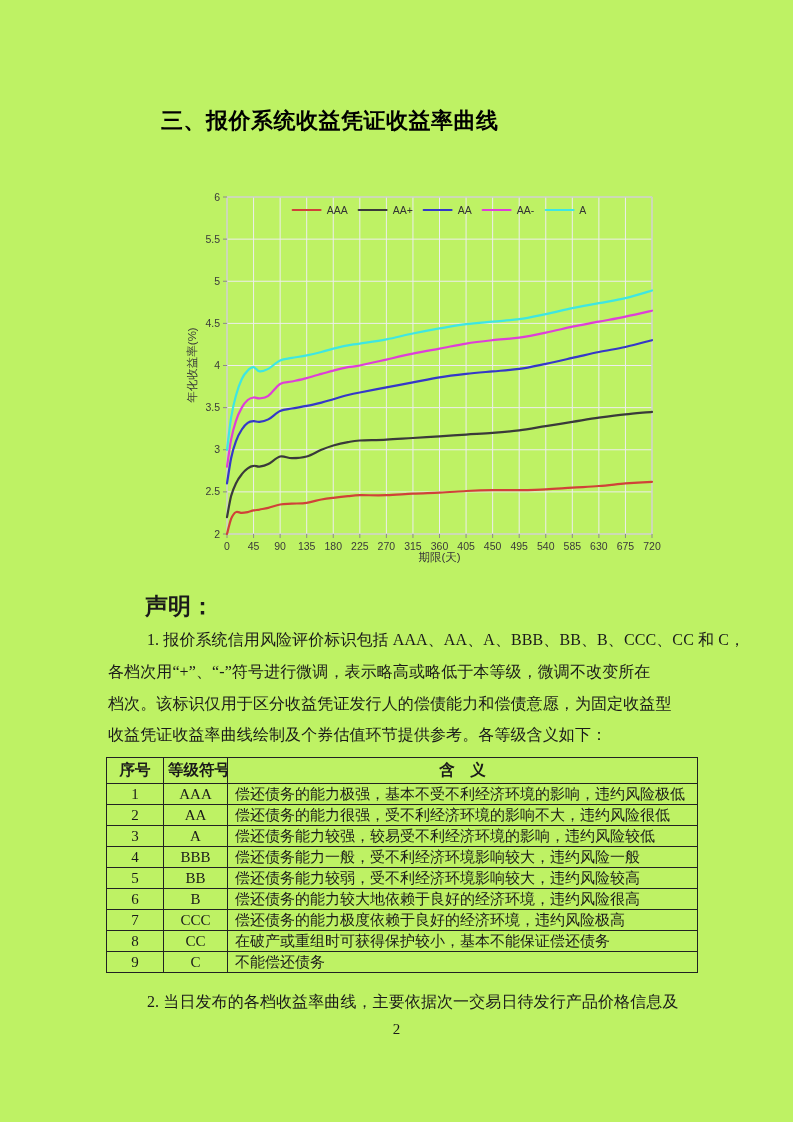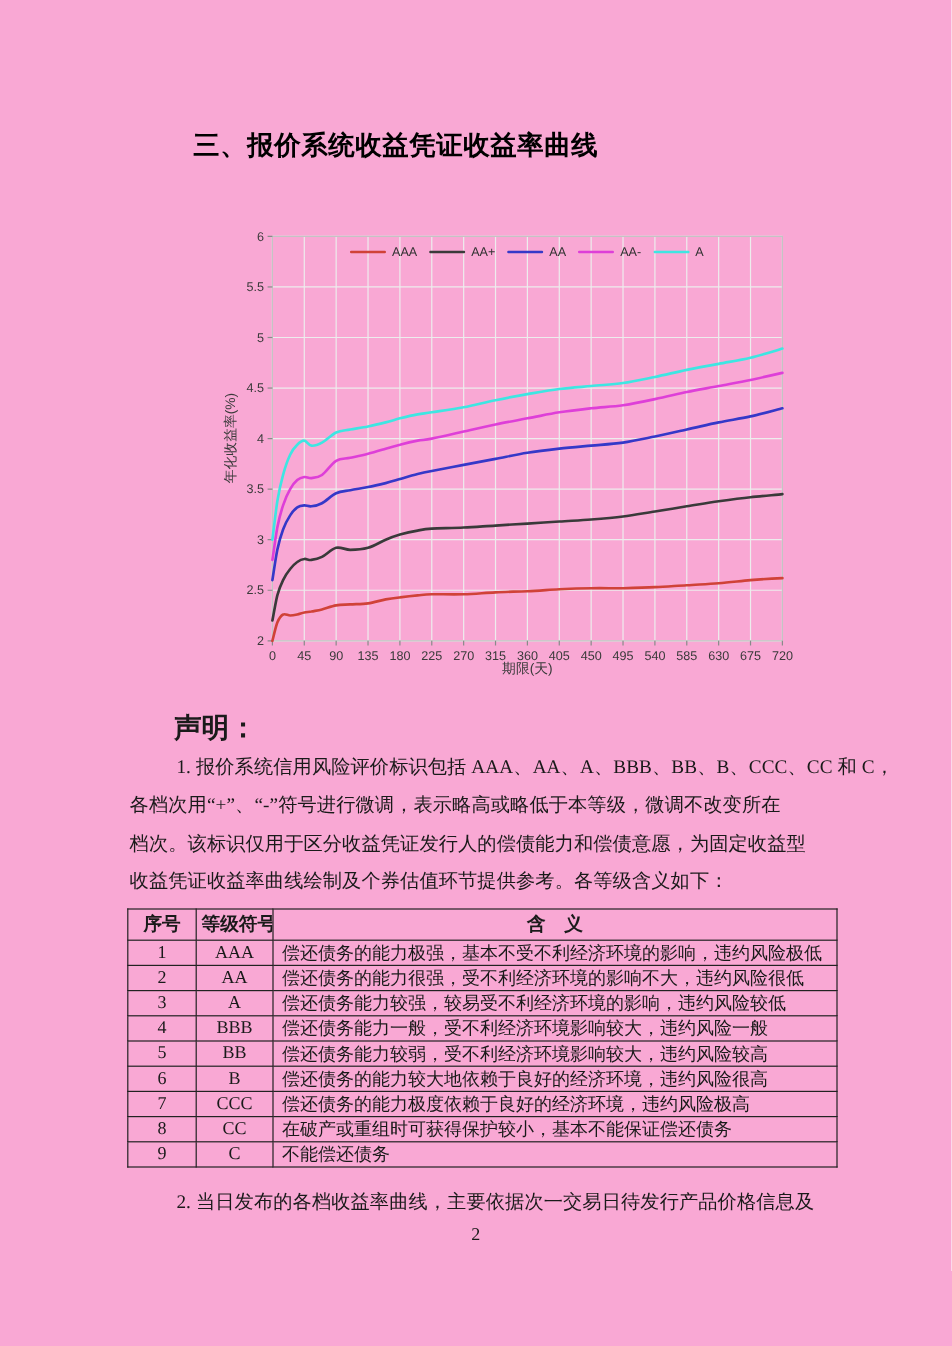--- a/index.html
+++ b/index.html
@@ -1,16 +1,16 @@
 <!DOCTYPE html>
 <html><head>
 <meta charset="utf-8">
 <style>
   html,body{margin:0;padding:0;background:#ffffff;}
-  .page{position:relative;width:793px;height:1122px;background:#f9a8d4;overflow:hidden;
+  .page{position:relative;width:793px;height:1122px;background:#bef264;overflow:hidden;
         font-family:"Liberation Serif", serif;color:#1a1a1a;}
   .heading{position:absolute;left:161px;top:106px;margin:0;font-size:22px;font-weight:bold;
            font-family:"Liberation Sans", sans-serif;letter-spacing:0.5px;color:#000;}
   
   .chart{position:absolute;left:185px;top:188px;width:485px;height:395px;}
   .chart svg{position:absolute;left:0;top:0;}
   .tick{font-family:"Liberation Sans", sans-serif;font-size:10.5px;fill:#3a3a3a;}
   .legend{position:absolute;left:254px;top:16px;transform:translateX(-50%);
           display:flex;align-items:center;gap:10px;white-space:nowrap;}
   .lg-item{display:inline-flex;align-items:center;}

